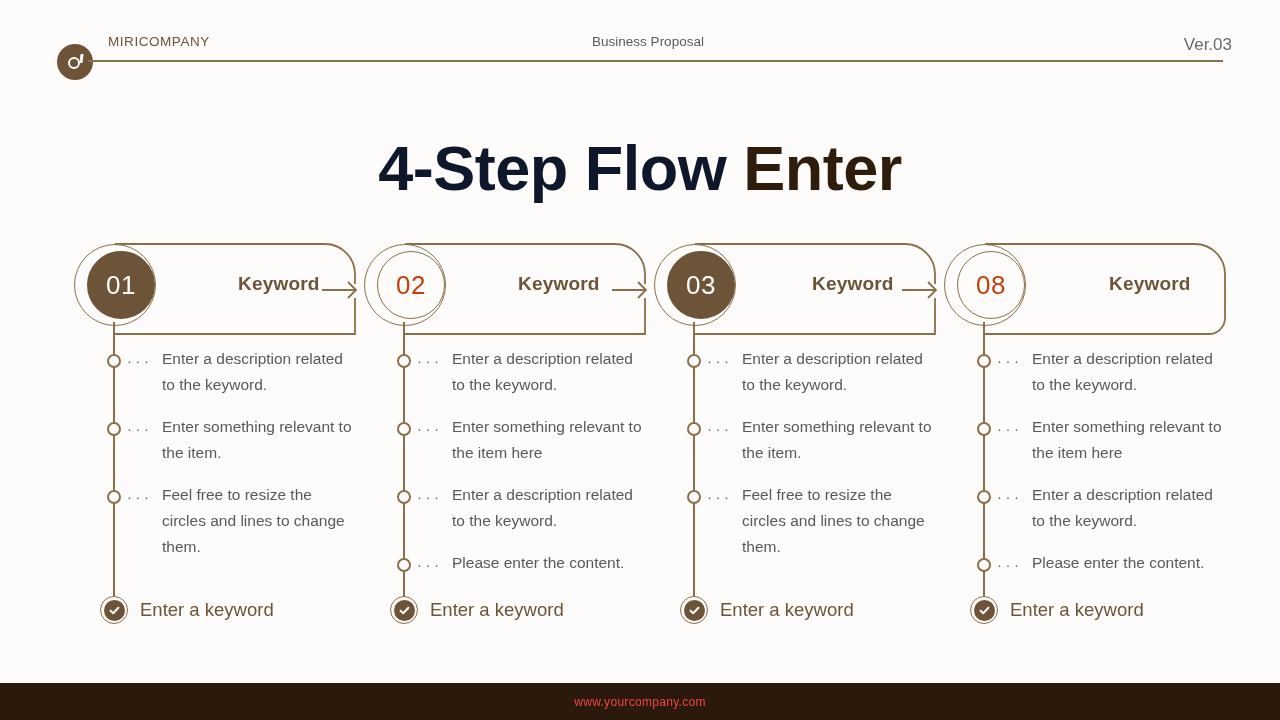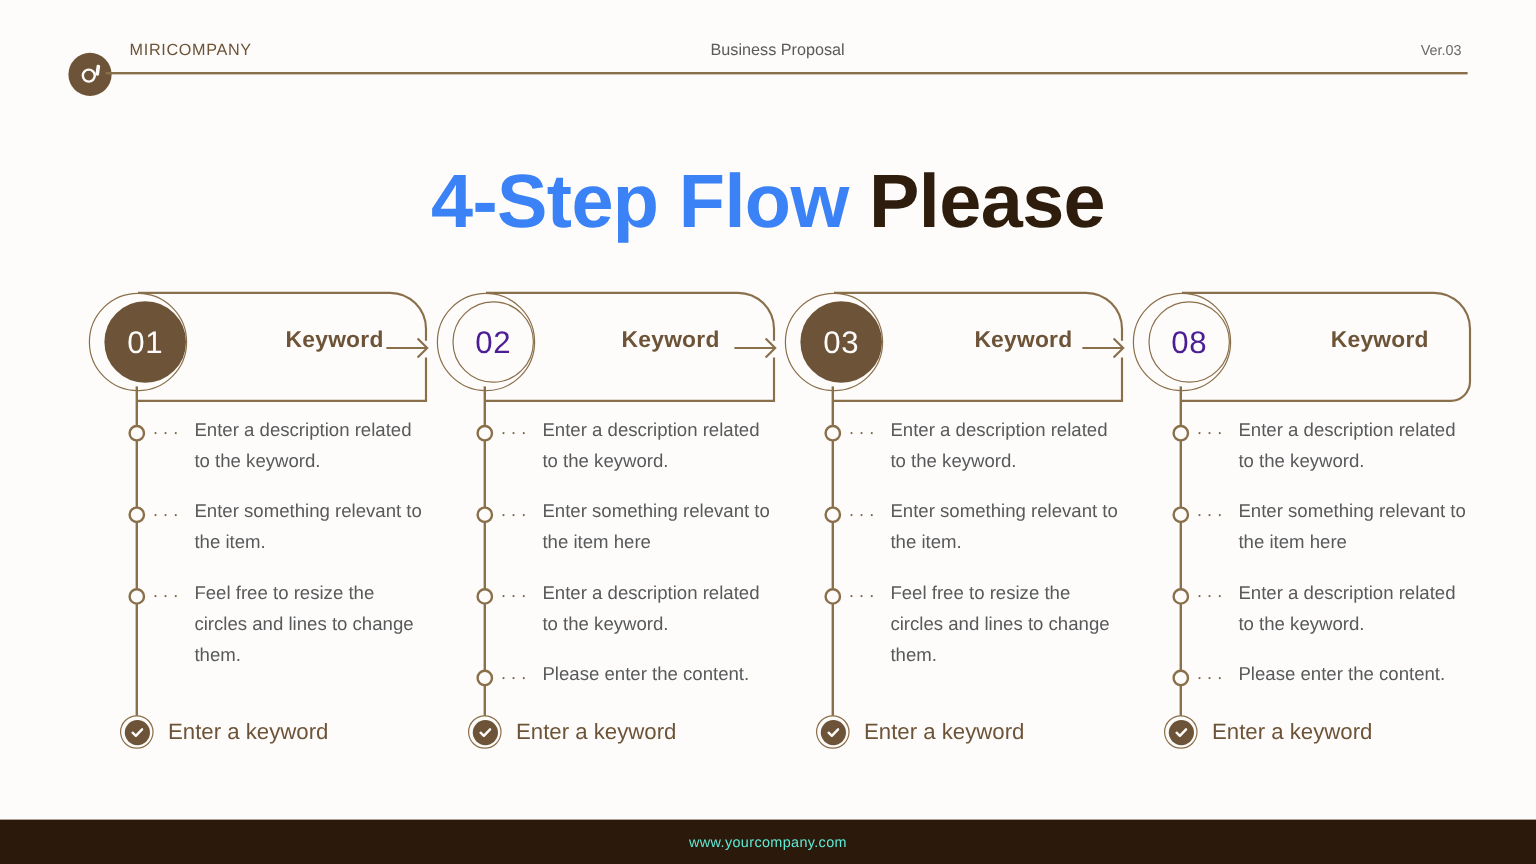--- a/index.html
+++ b/index.html
@@ -40,32 +40,32 @@
   }
   .brand {
     position: absolute; left: 108px; top: 34px;
     font-size: 13.5px; letter-spacing: 0.55px; color: #6d5438;
   }
   .doc-title {
     position: absolute; left: 0; top: 34px; width: 1280px;
     text-align: center; font-size: 13.5px; color: #5a5a5a; padding-left: 16px;
   }
   .version {
-    position: absolute; right: 62px; top: 35px;
-    font-size: 12px; color: #6a6a6a;
+    position: absolute; right: 48px; top: 35px;
+    font-size: 17px; color: #6a6a6a;
   }
 
   
   .page-title {
     position: absolute; left: 0; top: 132px; width: 1280px;
     text-align: center;
     font-size: 63px; font-weight: 700; letter-spacing: -0.5px;
     white-space: nowrap;
   }
-  .page-title .t-light { color: #3b82f6; margin-top: 14px; }
+  .page-title .t-light { color: #0f172a; margin-top: 14px; }
   .page-title .t-dark  { color: #2e1d0d; }
 
   
   .columns { position: absolute; left: 0; top: 236px; width: 1280px; height: 420px; }
   .col { position: absolute; top: 0; width: 292px; height: 420px; }
   .col-0 { left: 68px; }
   .col-1 { left: 358px; }
   .col-2 { left: 648px; }
   .col-3 { left: 938px; }
 
@@ -79,21 +79,21 @@
     border: 1.8px solid #8a6f4b;
     display: flex; align-items: center; justify-content: flex-end;
     background: #fdfcfa;
   }
   .step-circle .inner {
     width: 68px; height: 68px; border-radius: 50%;
     display: flex; align-items: center; justify-content: center;
     font-size: 26px; letter-spacing: 0.5px;
   }
   .step-circle.filled .inner { background: #6d5438; color: #fdfcfa; border: 2px solid #6d5438; }
-  .step-circle.outline .inner { background: transparent; color: #4c1d95; border: 1.8px solid #8a6f4b; }
+  .step-circle.outline .inner { background: transparent; color: #c2410c; border: 1.8px solid #8a6f4b; }
 
   .card-keyword {
     position: absolute; top: 33px;
     font-size: 19px; font-weight: 700; color: #6d5438; letter-spacing: 0.2px;
   }
 
   
   .arrow-svg { position: absolute; top: 36px; left: 250px; }
 
   
@@ -139,42 +139,42 @@
     position: absolute; left: 72px; top: 3px;
     font-size: 18.5px; font-weight: 400; color: #6d5438; white-space: nowrap;
   }
 
   
   .footer-bar {
     position: absolute; left: 0; bottom: 0; width: 1280px; height: 37px;
     background: #2b1a0b;
     display: flex; align-items: center; justify-content: center;
   }
-  .footer-bar .furl { font-size: 12px; color: #5eead4; letter-spacing: 0.3px; }
+  .footer-bar .furl { font-size: 12px; color: #ef4444; letter-spacing: 0.3px; }
 </style>
 </head>
 <body>
 
 <div class="slide">
 
   <div class="header">
     <div class="logo-dot">
       <span class="logo-glyph">
         <span class="ring"></span>
           <span class="tail"></span>
       </span>
     </div>
     <div class="header-rule"></div>
     <div class="brand">MIRICOMPANY</div>
     <div class="doc-title">Business Proposal</div>
     <div class="version">Ver.03</div>
   </div>
 
   <h1 class="page-title">
-    <span class="t-light">4-Step Flow </span><span class="t-dark">Please</span>
+    <span class="t-light">4-Step Flow </span><span class="t-dark">Enter</span>
   </h1>
 
   <div class="columns" id="columns">
       <div class="col col-0">
         <div class="card-wrap">
           <svg class="card-svg" width="300" height="100">
             <path d="M 47 4 H 257 A 30 30 0 0 1 287 34 V 44 M 287 58 V 94 H 47" fill="none" stroke="#8a6f4b" stroke-width="1.8"></path>
           </svg>
           <div class="step-circle filled">
             <div class="inner">01</div>

